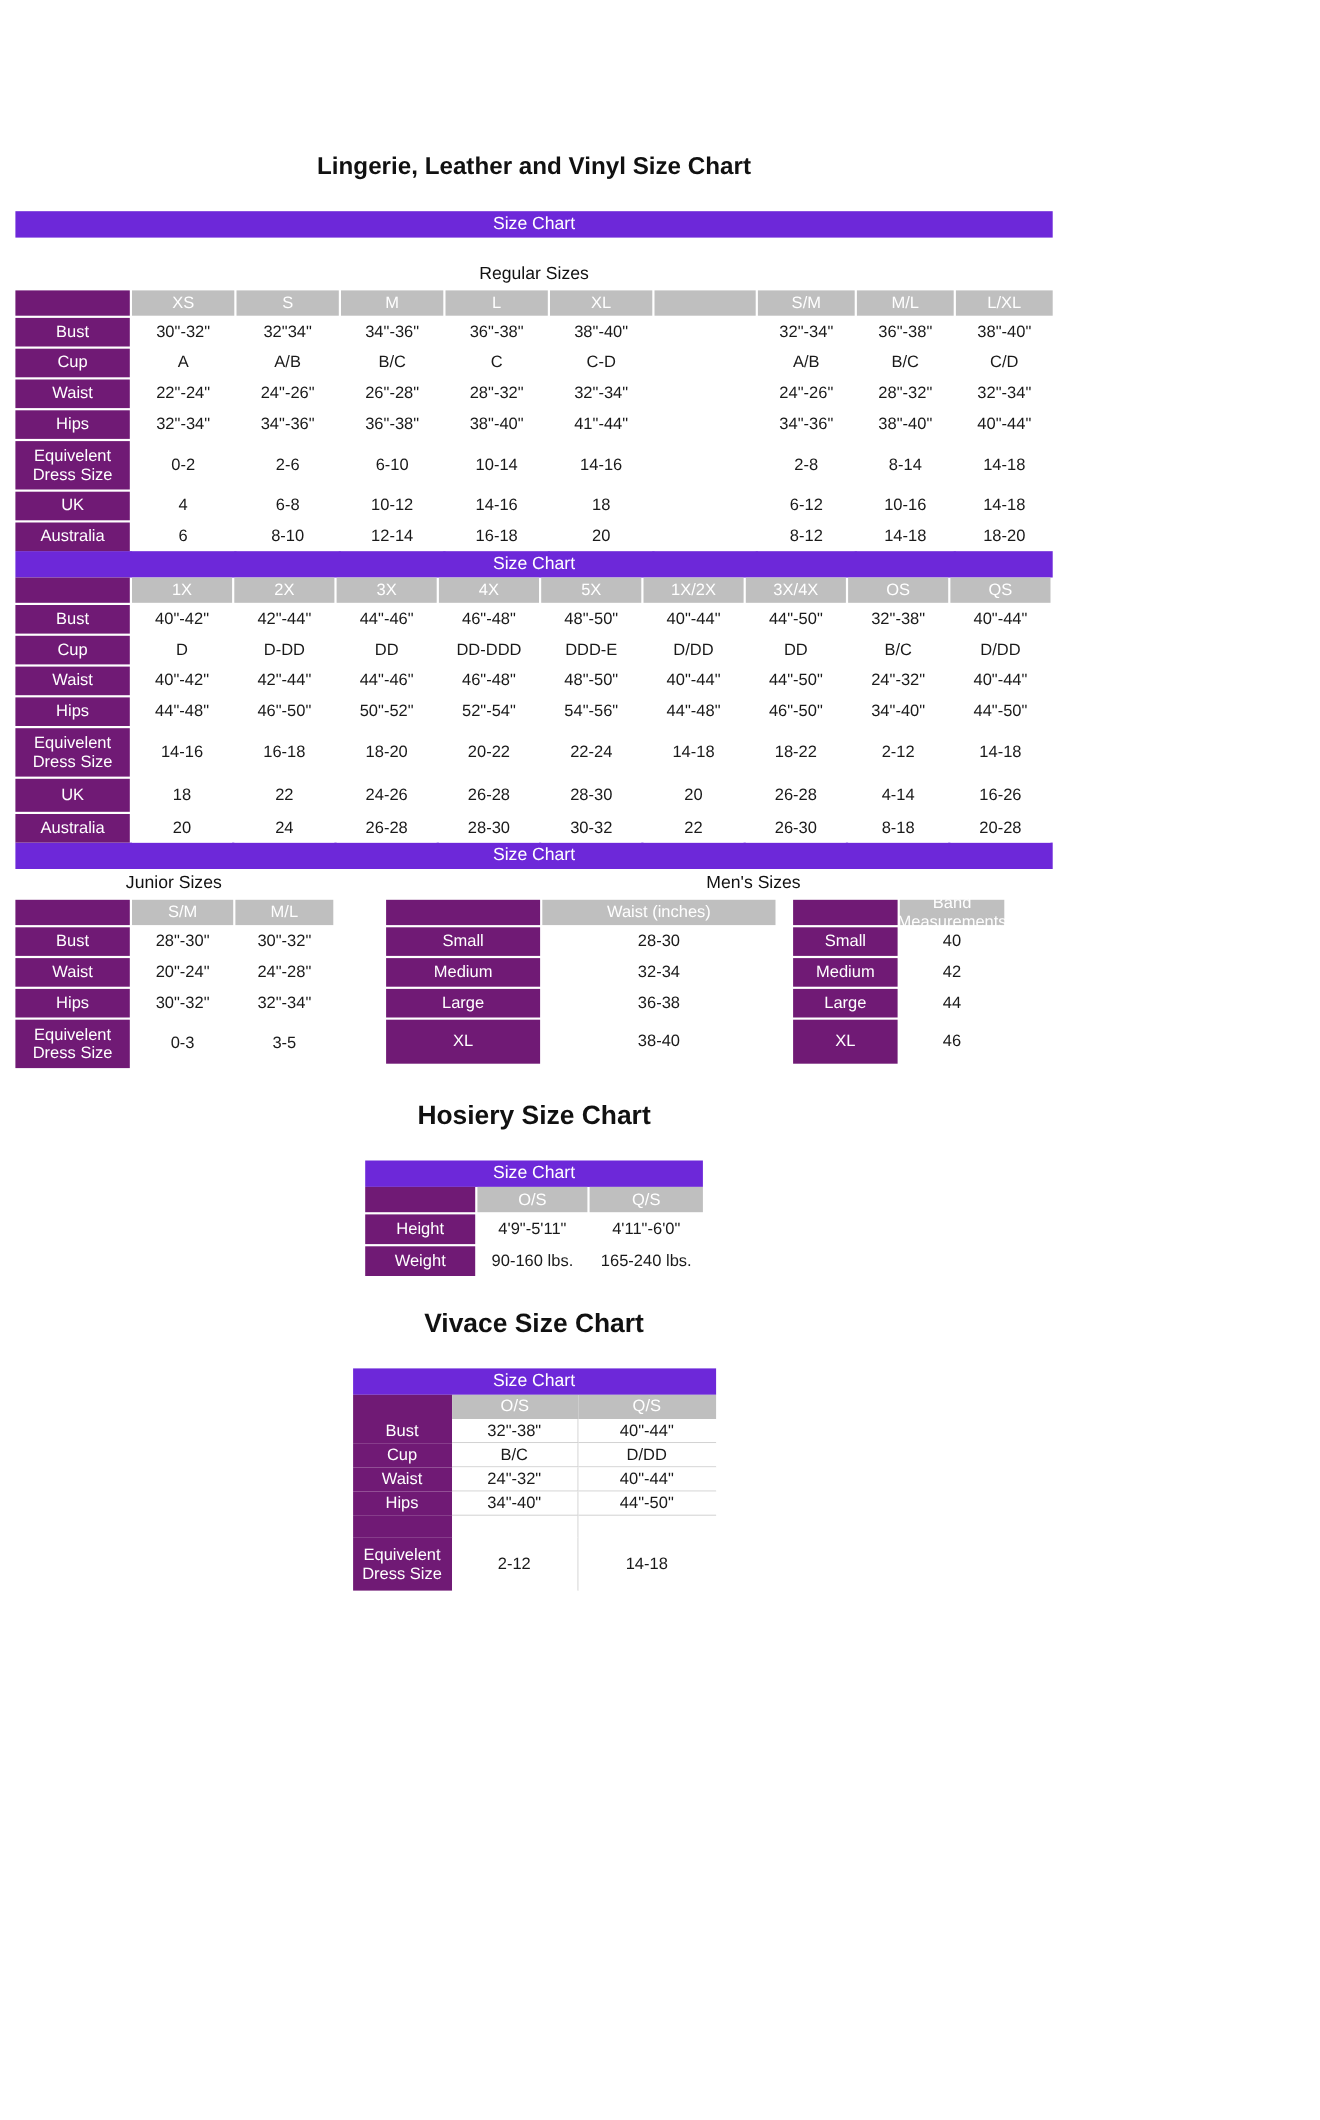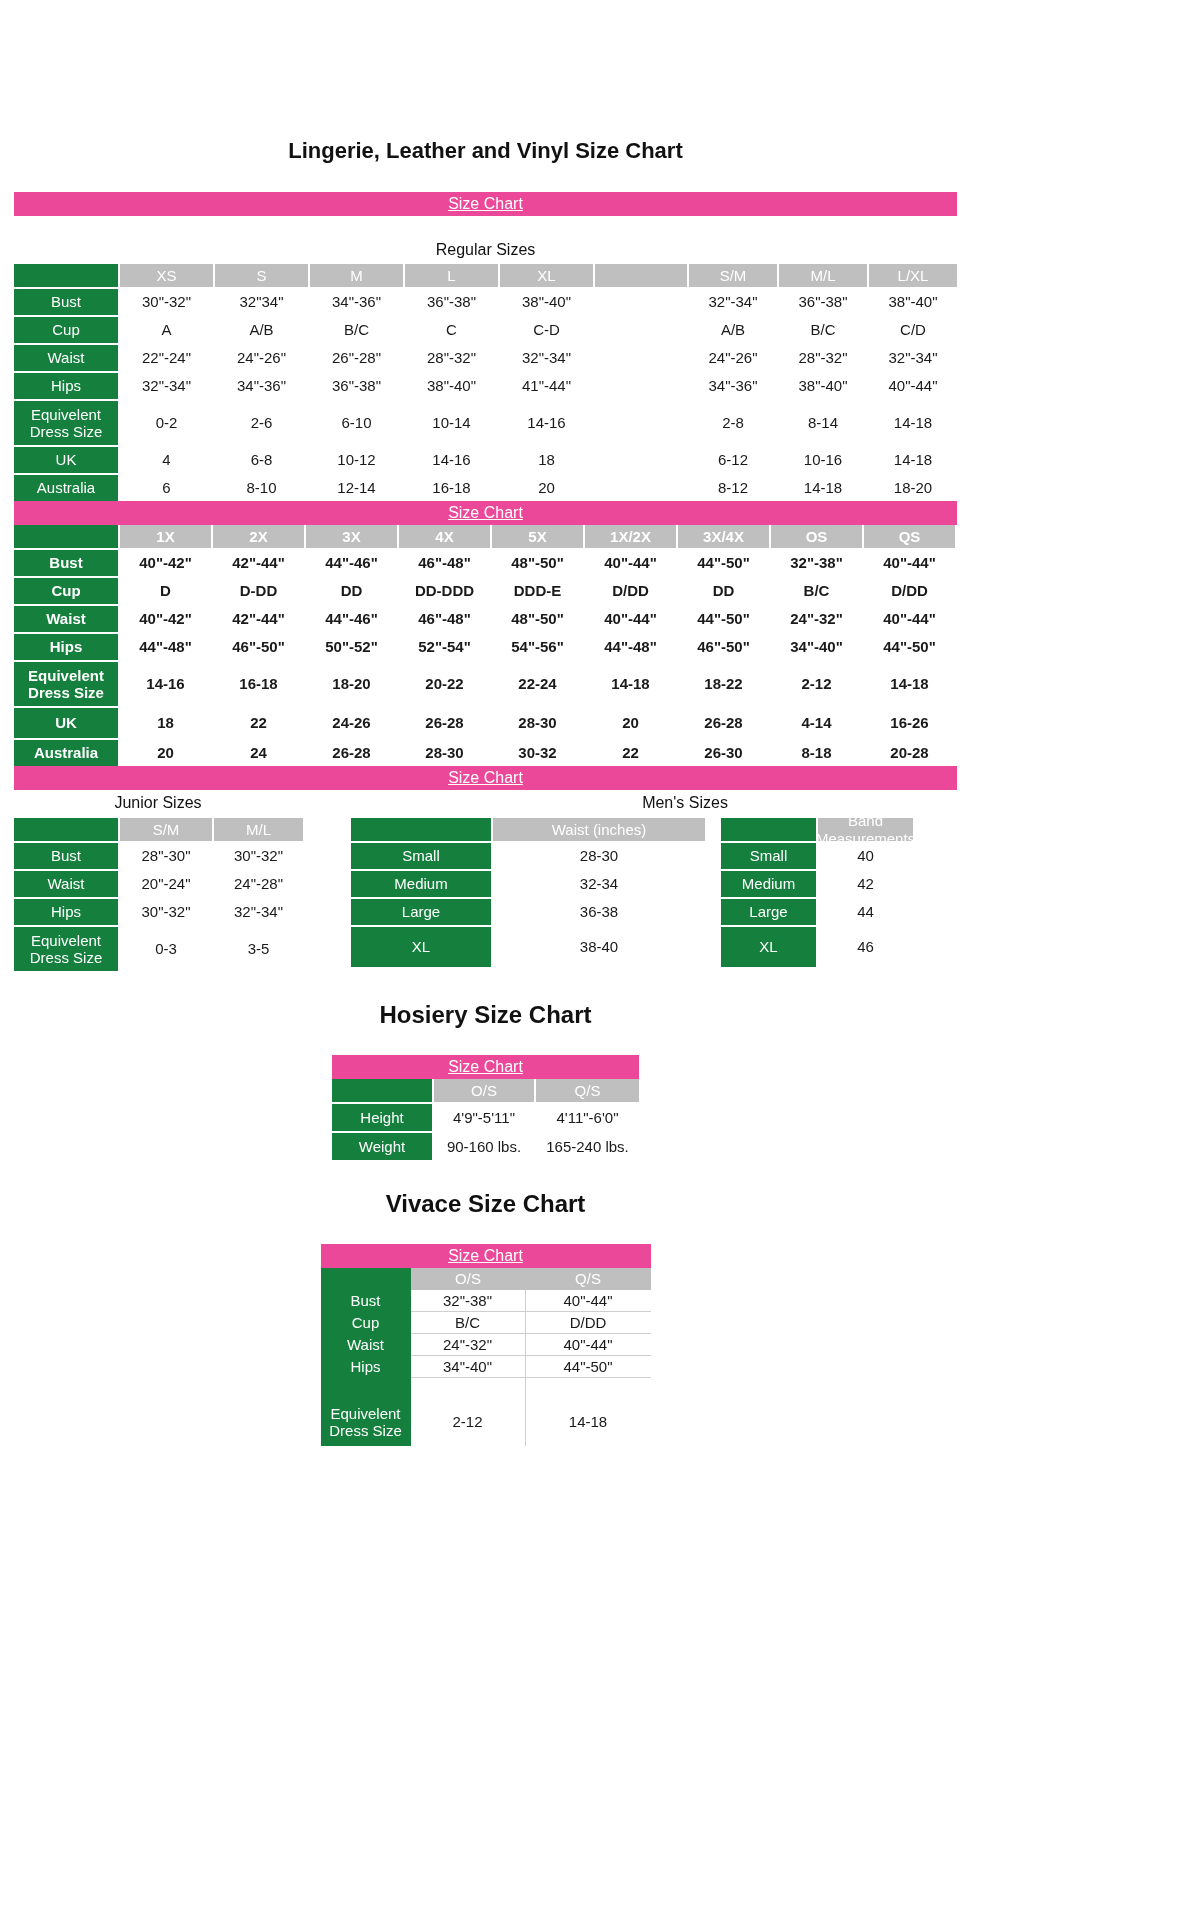--- a/index.html
+++ b/index.html
@@ -14,41 +14,41 @@
   .main-title {
     margin:0; padding-top:138px; padding-bottom:28px;
     width:971px;
     text-align:center;
     font-size:22px; font-weight:bold; color:#111;
   }
   .content { margin-left:14px; width:943px; }
 
   .block { width:943px; }
   .black-bar {
-    width:100%; height:24px; background:#ec4899;
+    width:100%; height:24px; background:#6d28d9;
     color:#fff; font-size:16px;
-    display:flex; align-items:center; justify-content:center;text-decoration:underline;
+    display:flex; align-items:center; justify-content:center;
   }
   .section-label {
     height:28px; display:flex; align-items:center; justify-content:center;
     font-size:16px; color:#111;margin-top:20px;
   }
   .dual-label { position:relative; height:28px; font-size:16px; color:#111; }
   .dual-label span { position:absolute; top:4px; transform:translateX(-50%); white-space:nowrap; }
 
   .grid { display:grid; gap:2px; width:max-content; }
   .c { display:flex; align-items:center; justify-content:center; font-size:15px; text-align:center; line-height:1.15; }
   .h   { background:#bfbfbf; color:#fff; }
-  .lbl { background:#15803d; color:#fff; }
+  .lbl { background:#701a75; color:#fff; }
   .val { background:#fff; color:#1a1a1a; }
 
   .t-regular { grid-template-columns:104px repeat(5,93px) 92px repeat(3,88px);
                grid-template-rows:23px repeat(4,26px) 44px 26px 26px; }
   .t-plus    { grid-template-columns:104px repeat(9,91px);
-               grid-template-rows:23px repeat(4,26px) 44px 30px 26px;font-weight:bold; }
+               grid-template-rows:23px repeat(4,26px) 44px 30px 26px; }
   .t-junior  { grid-template-columns:104px 92px 89px;
                grid-template-rows:23px repeat(3,26px) 44px; }
   .t-mens-waist { grid-template-columns:140px 212px;
                grid-template-rows:23px repeat(3,26px) 40px; margin-left:48px; }
   .t-mens-band  { grid-template-columns:95px 95px;
                grid-template-rows:23px repeat(3,26px) 40px; margin-left:16px; }
   .row3 { display:flex; align-items:flex-start; }
 
   .sub-title {
     margin:0; padding-top:30px; padding-bottom:26px;

